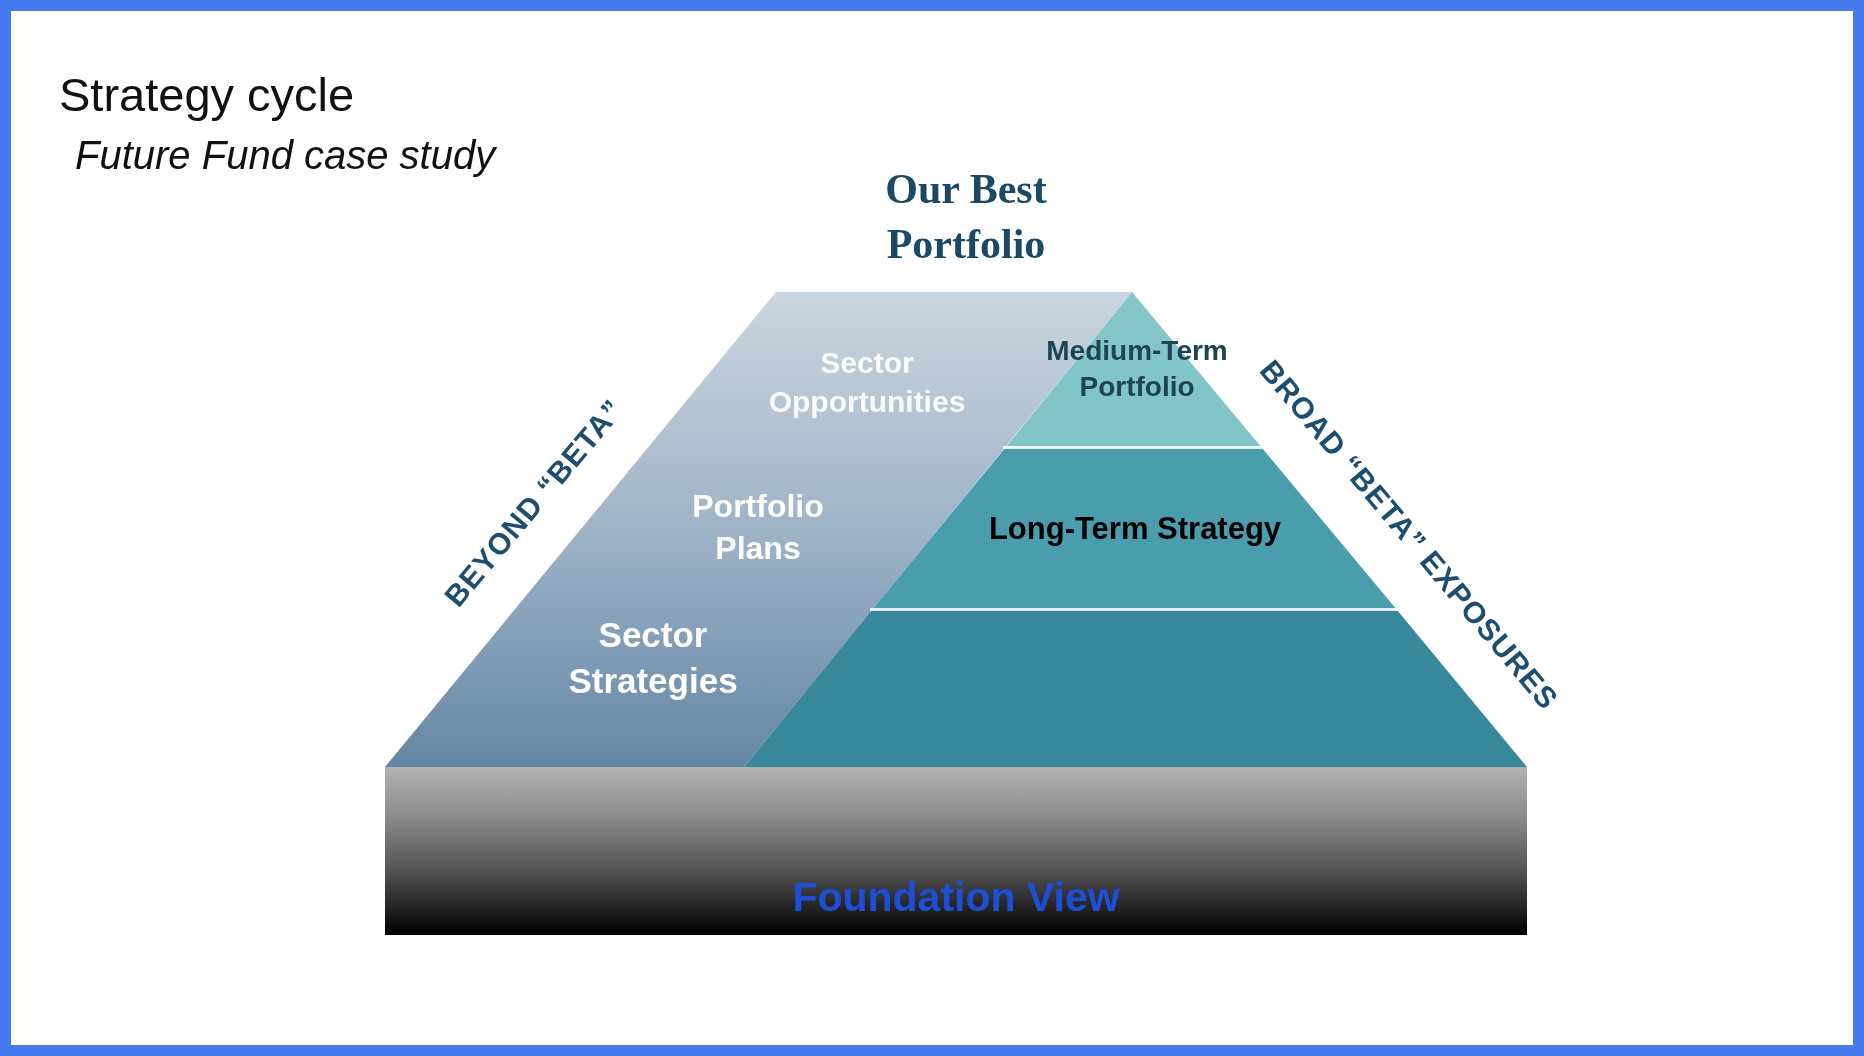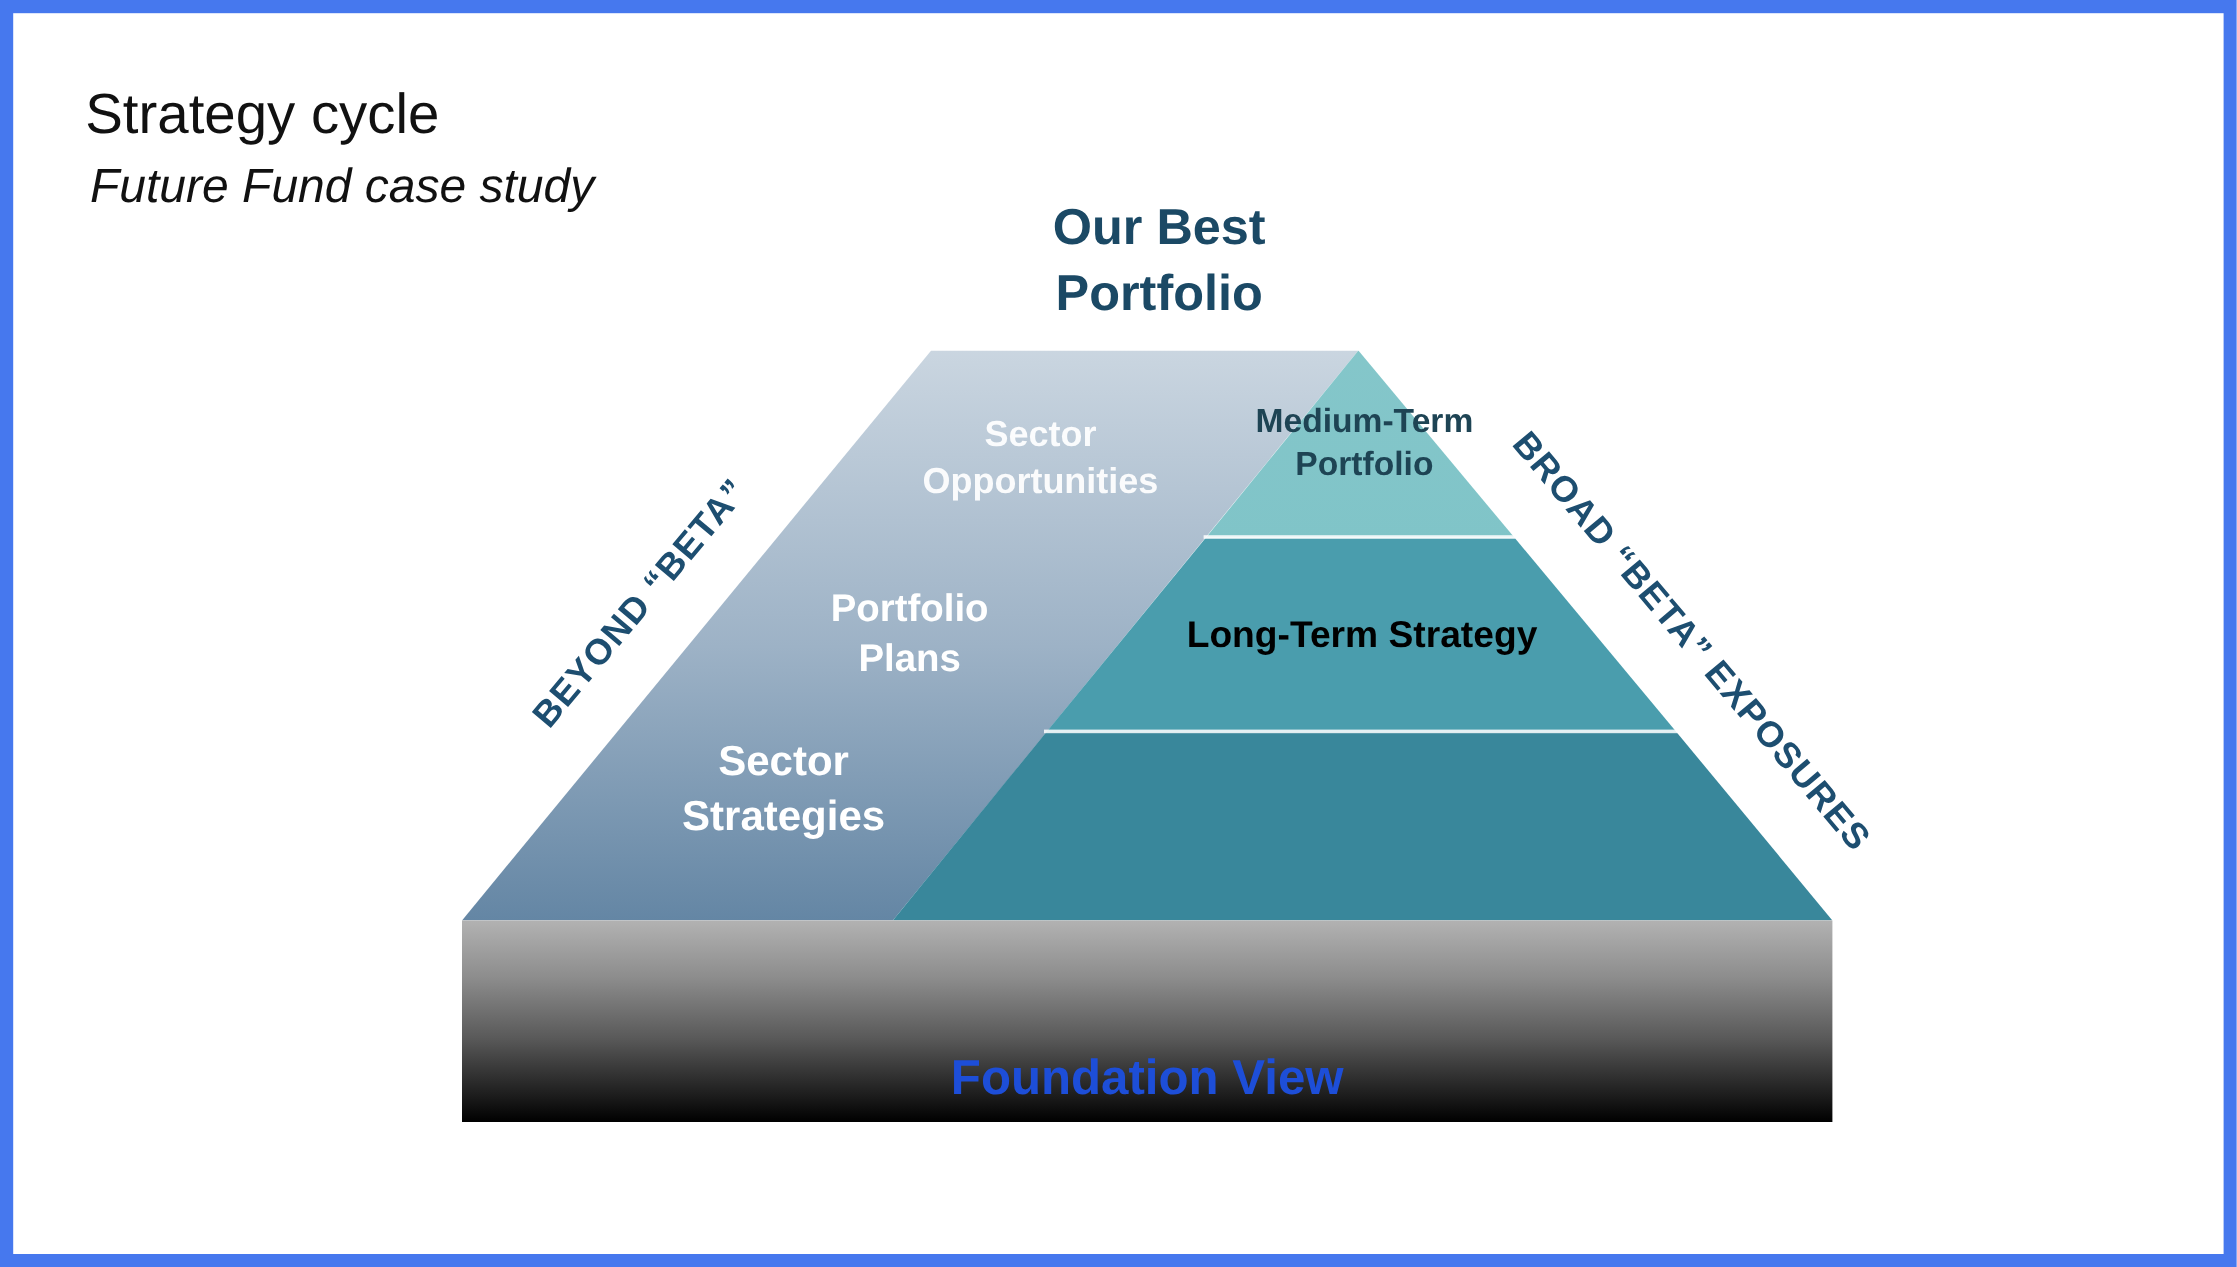--- a/index.html
+++ b/index.html
@@ -31,24 +31,24 @@
 
   .base-bar {
     position:absolute; left:374px; top:756px; width:1142px; height:168px;
     background: linear-gradient(180deg, #b2b2b2 0%, #8d8d8d 28%, #5a5a5a 58%, #1a1a1a 88%, #000000 100%);
   }
 
   .lbl {
     position:absolute; transform:translate(-50%,-50%);
     text-align:center; white-space:pre-line; font-weight:bold; line-height:1.3;
   }
-  .slide-title { position:absolute; left:60px; top:56px; font-size:47px; font-weight:400; color:#111111; }
+  .slide-title { position:absolute; left:48px; top:56px; font-size:47px; font-weight:400; color:#111111; }
   .slide-subtitle { position:absolute; left:64px; top:122px; font-size:40px; font-style:italic; color:#111111; }
 
-  .apex-label { left:955px; top:206px; font-size:42px; color:#1b4965; }
+  .apex-label { left:955px; top:206px; font-size:42px; color:#1b4965;font-family:Liberation Serif, serif; }
   .lbl-sector-opportunities { left:856px; top:371px; font-size:30px; color:rgba(255,255,255,0.93); }
   .lbl-portfolio-plans { left:747px; top:517px; font-size:32px; color:#ffffff; }
   .lbl-sector-strategies { left:642px; top:646px; font-size:35px; color:#ffffff; }
   .lbl-medium-term { left:1126px; top:358px; font-size:28px; color:#1e4454; }
   .lbl-long-term { left:1124px; top:518px; font-size:31px; color:#000000; }
   .lbl-structural { left:1122px; top:676px; font-size:31px; color:#ffffff; }
   .lbl-foundation { left:945px; top:841px; font-size:41px; color:#1d4ed8;margin-top:46px; }
 
   .edge-label {
     position:absolute; font-weight:bold; font-size:30px; color:#1d4e70;

